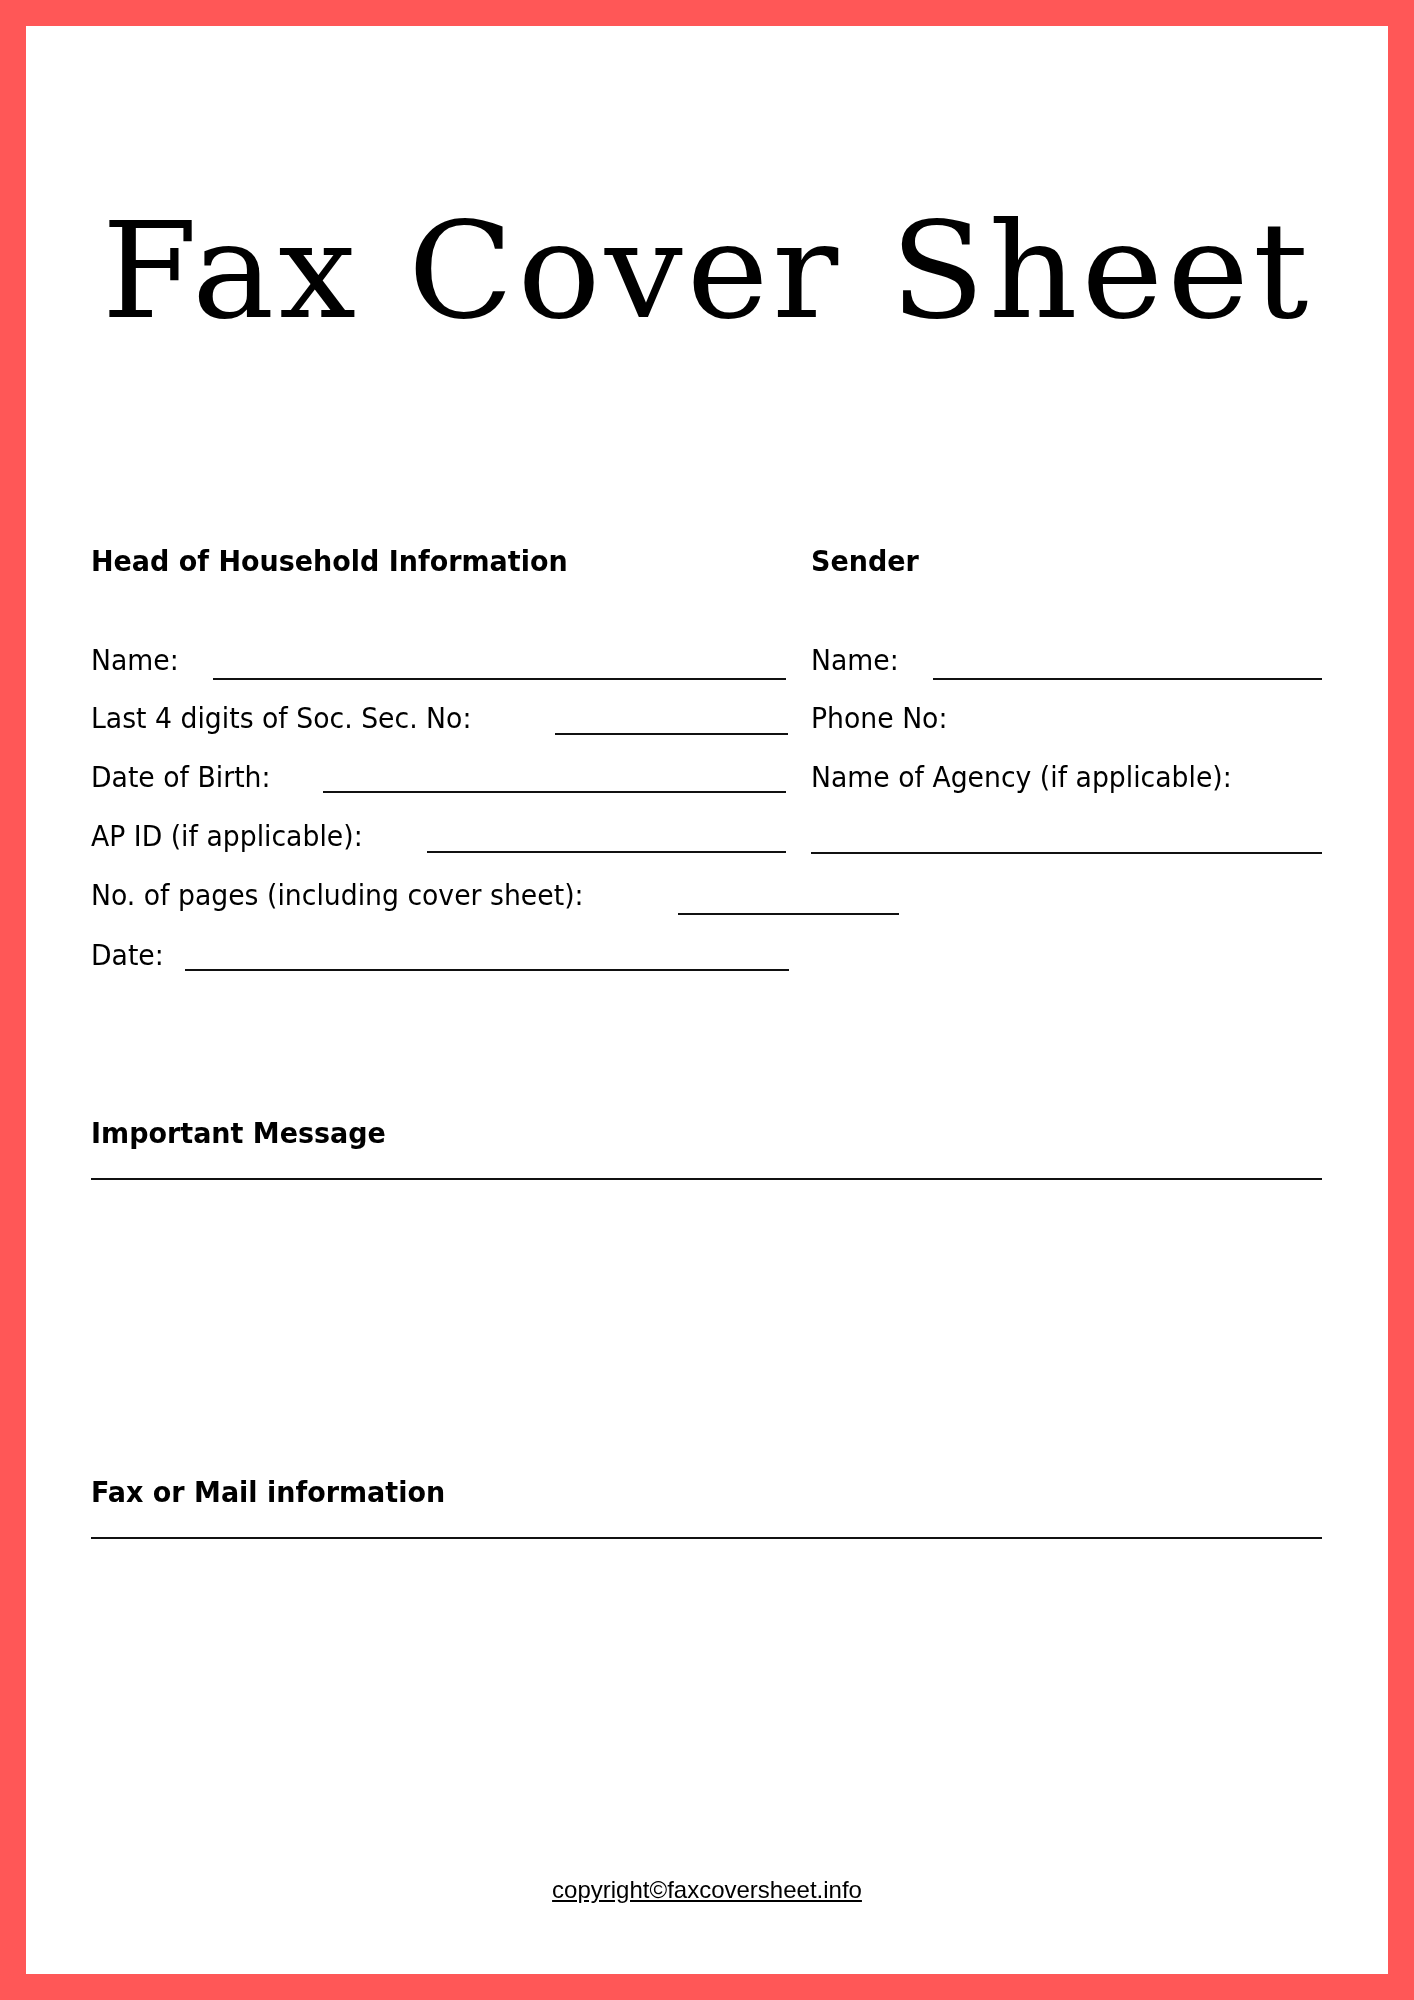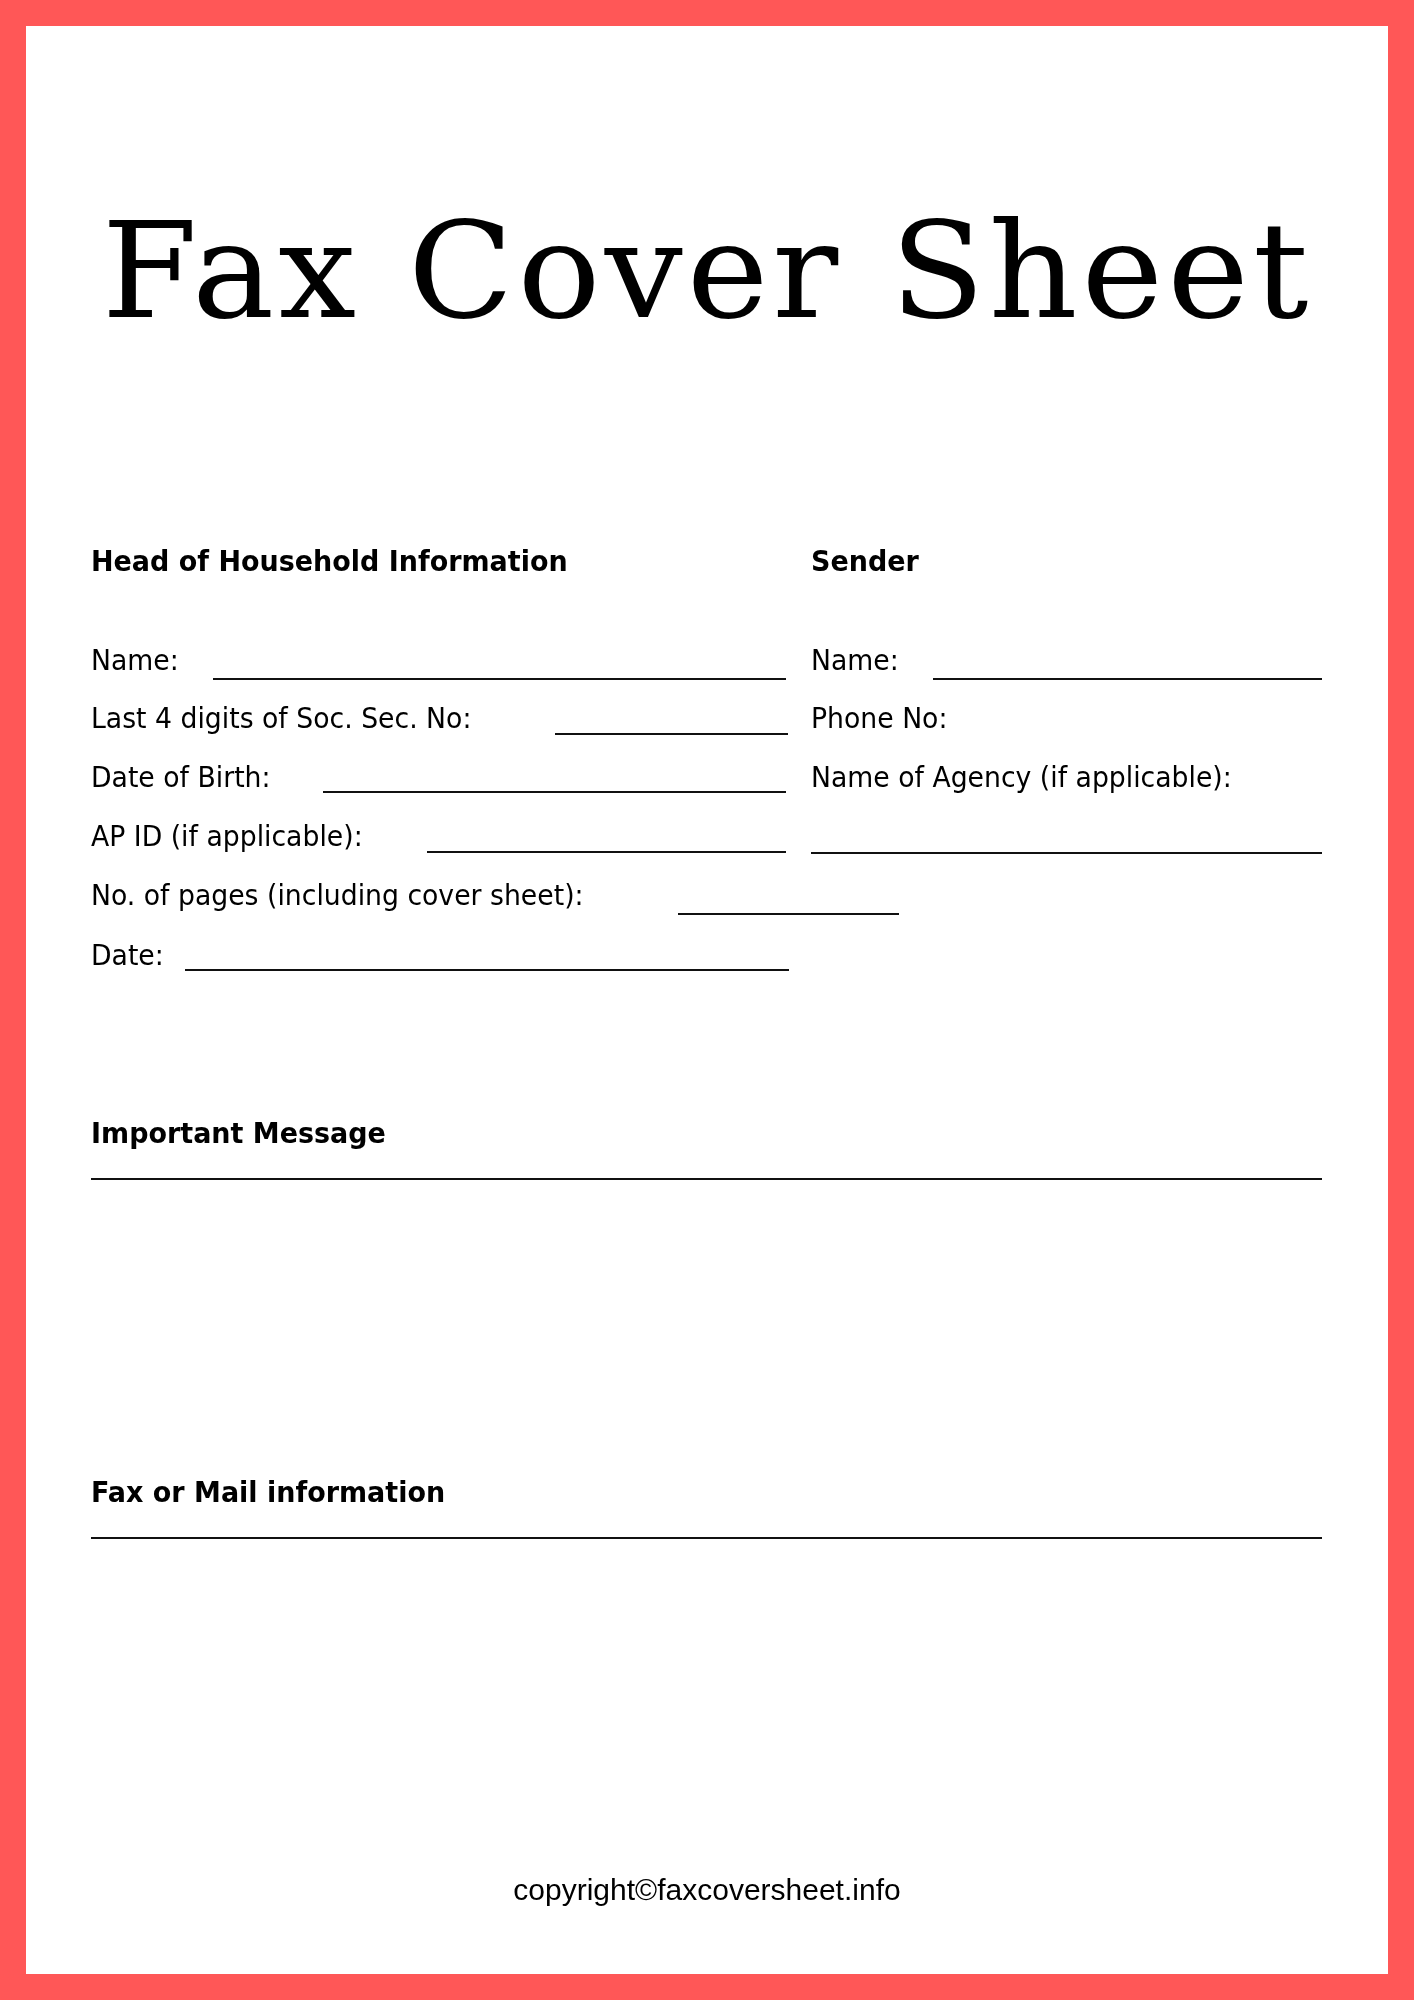--- a/index.html
+++ b/index.html
@@ -36,21 +36,21 @@
   }
   .field-input {
     position: absolute; height: 30px; background: transparent; border: none; outline: none;
     font-family: "Liberation Sans", sans-serif; font-size: 24px; padding: 0;
   }
   .rule {
     position: absolute; left: 91px; width: 1231px; border-top: 2px solid #111; height: 0;
   }
   .footer {
     position: absolute; left: 0; width: 1414px; top: 1872px; text-align: center;
-    font-family: "Liberation Sans", sans-serif; font-size: 30px; line-height: 36px;
+    font-family: "Liberation Sans", sans-serif; font-size: 24px; line-height: 36px; text-decoration: underline;
   }
 </style>
 </head>
 <body>
 
 <div class="frame"></div>
 
 <h1 class="title">Fax Cover Sheet</h1>
 
 <div class="heading" style="left:91px; top:544px;">Head of Household Information</div>

